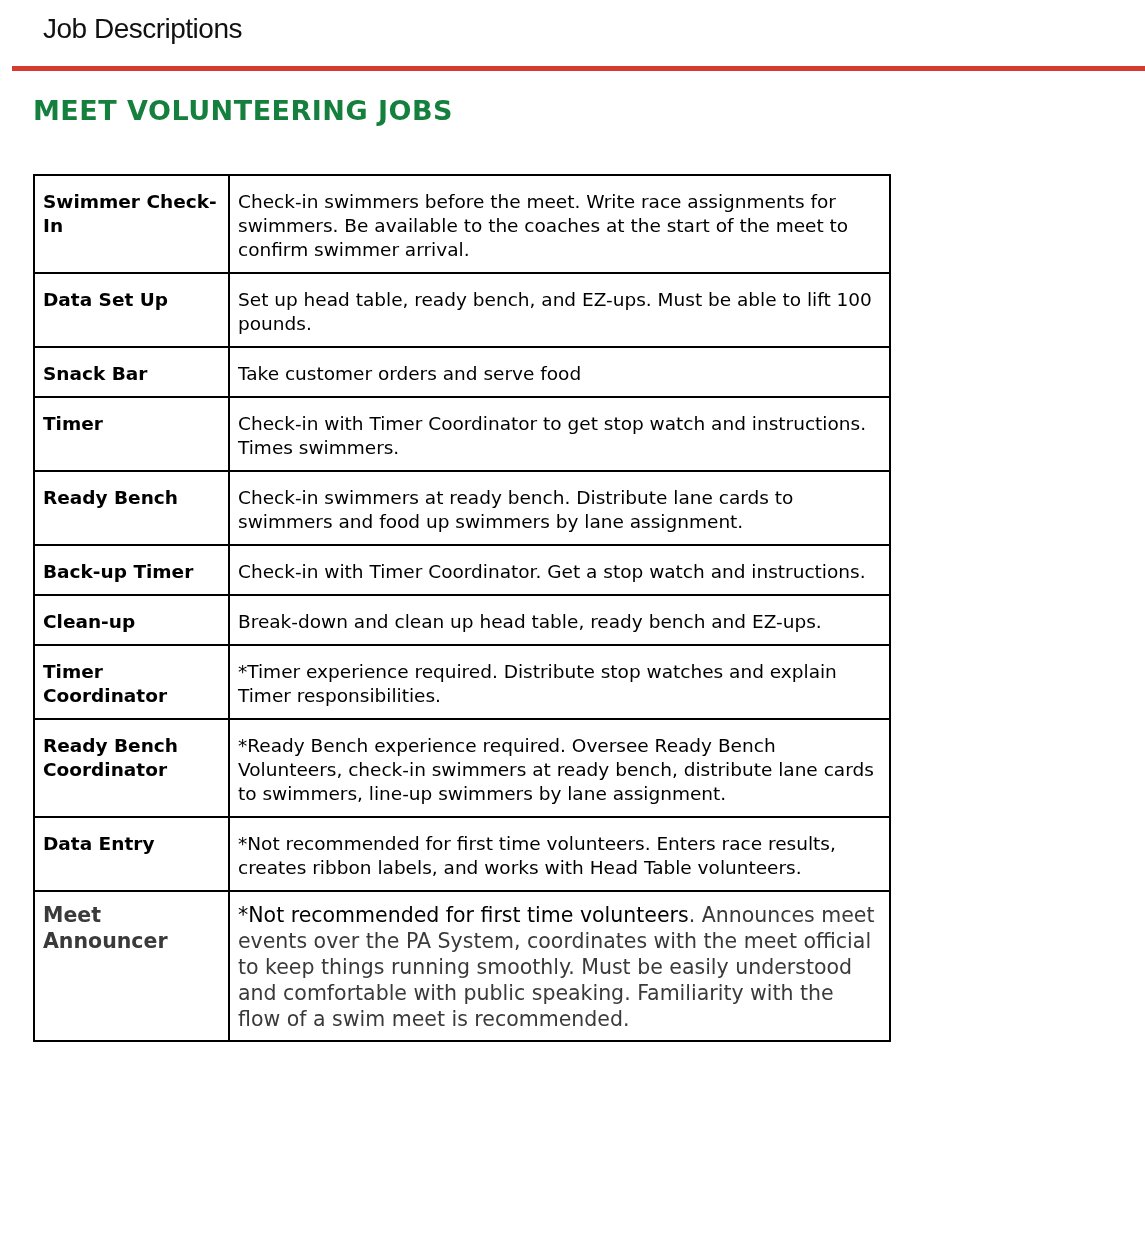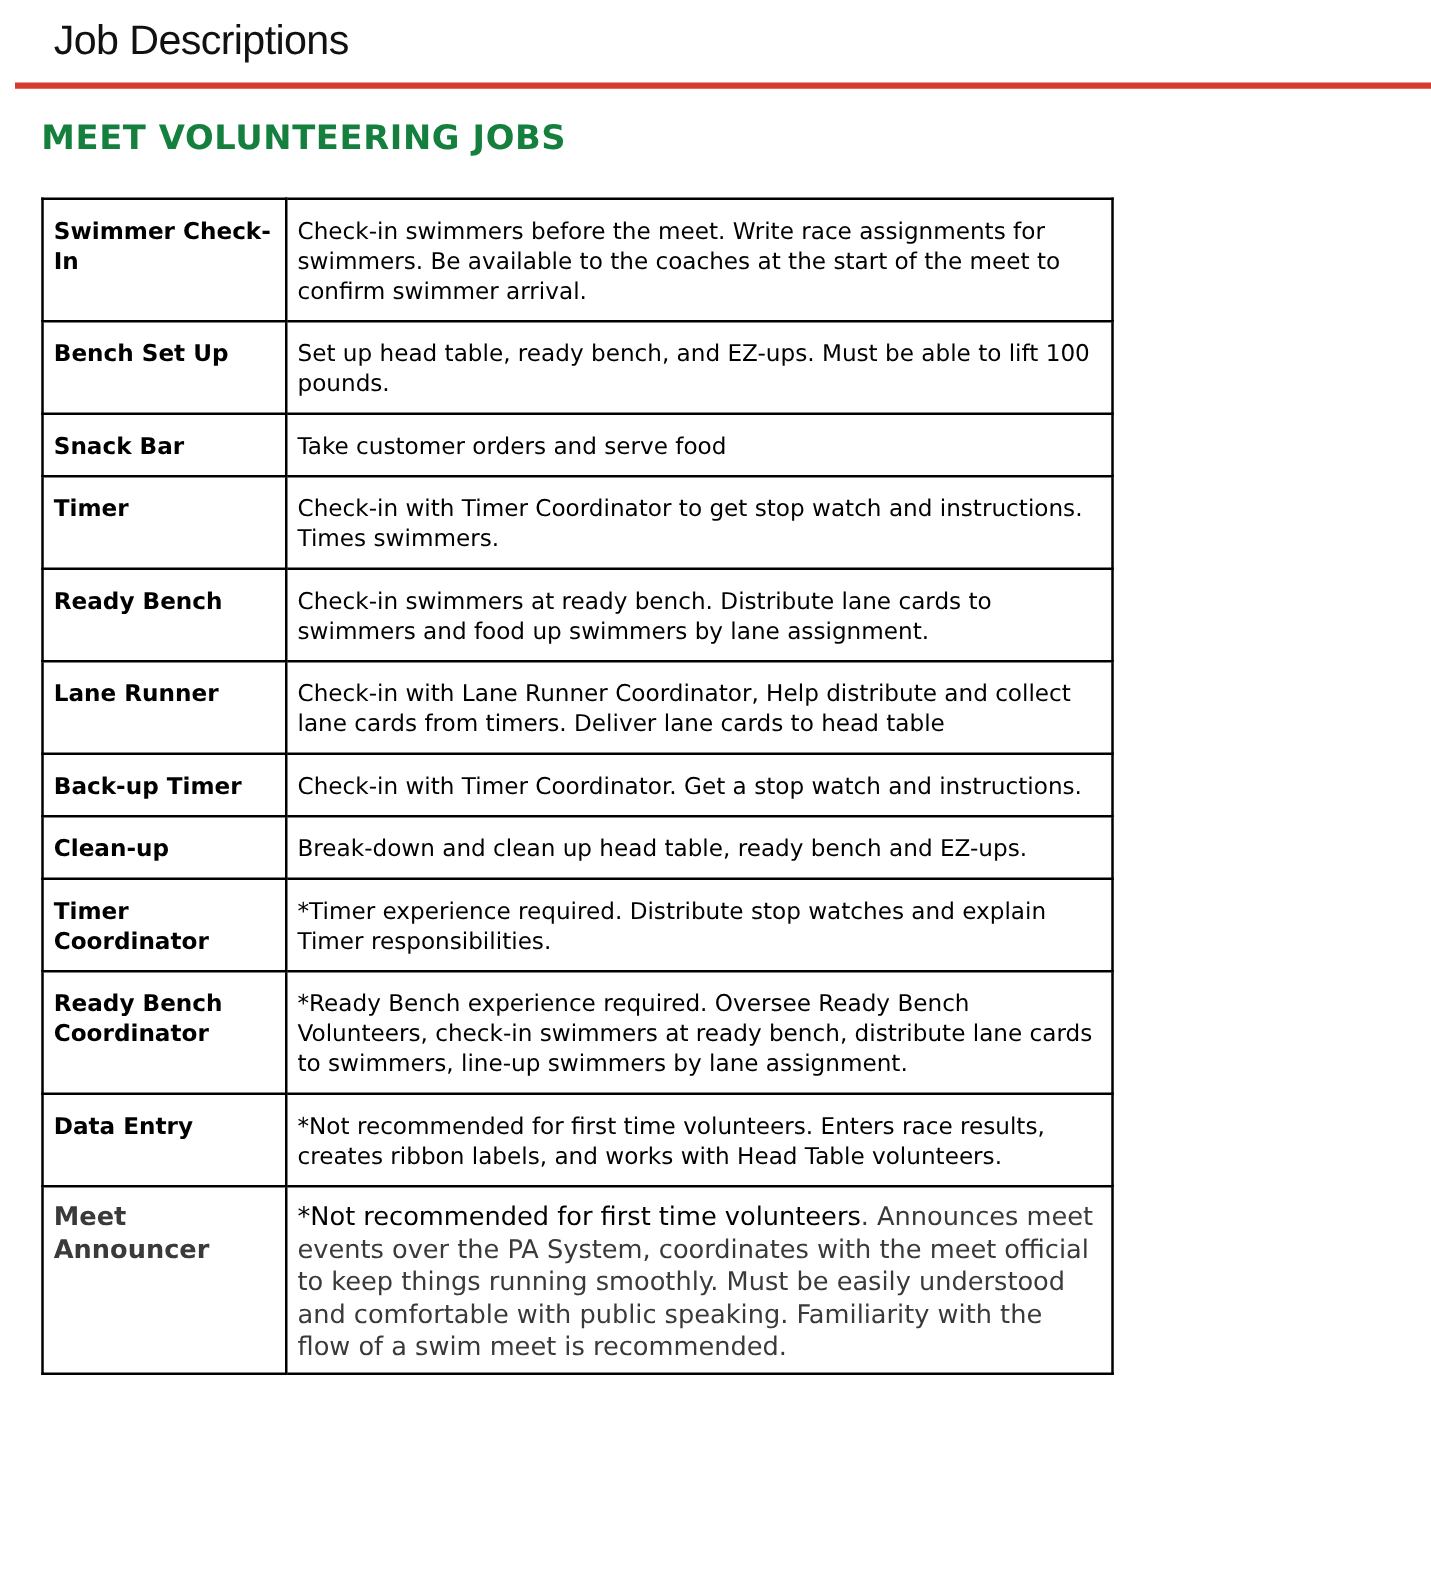--- a/index.html
+++ b/index.html
@@ -22,21 +22,21 @@
       width: 1145px;
       height: 72px;
     }
     .page-title {
       position: absolute;
       left: 43px;
       top: 14px;
       margin: 0;
       font-family: "Liberation Sans", sans-serif;
       font-weight: normal;
-      font-size: 33px;
+      font-size: 28px;
       letter-spacing: -0.5px;
       color: #111;
       line-height: 1.1;
     }
     .header-rule {
       position: absolute;
       left: 12px;
       top: 66px;
       width: 1133px;
       height: 5px;
@@ -49,21 +49,21 @@
       margin: 0;
       font-family: "DejaVu Sans", sans-serif;
       font-weight: bold;
       font-size: 27px;
       letter-spacing: 0.5px;
       color: #15803d;
     }
     .jobs-table {
       position: absolute;
       left: 33px;
-      top: 158px;
+      top: 174px;
       width: 858px;
       border-collapse: collapse;
       border: 2px solid #000;
     }
     .jobs-table td {
       border: 2px solid #000;
       vertical-align: top;
       padding: 14px 8px 10px 8px;
       font-size: 18.5px;
       line-height: 24px;
@@ -98,38 +98,34 @@
 
 <h2 class="section-title">MEET VOLUNTEERING JOBS</h2>
 
 <table class="jobs-table">
   <tbody>
     <tr>
       <td class="job-name">Swimmer Check-In</td>
       <td class="job-desc"><span class="desc-bold"></span><span>Check-in swimmers before the meet. Write race assignments for swimmers. Be available to the coaches at the start of the meet to confirm swimmer arrival.</span></td>
     </tr>
     <tr>
-      <td class="job-name">Bench Set Up</td>
+      <td class="job-name">Data Set Up</td>
       <td class="job-desc"><span class="desc-bold"></span><span>Set up head table, ready bench, and EZ-ups. Must be able to lift 100 pounds.</span></td>
     </tr>
     <tr>
       <td class="job-name">Snack Bar</td>
       <td class="job-desc"><span class="desc-bold"></span><span>Take customer orders and serve food</span></td>
     </tr>
     <tr>
       <td class="job-name">Timer</td>
       <td class="job-desc"><span class="desc-bold"></span><span>Check-in with Timer Coordinator to get stop watch and instructions. Times swimmers.</span></td>
     </tr>
     <tr>
       <td class="job-name">Ready Bench</td>
       <td class="job-desc"><span class="desc-bold"></span><span>Check-in swimmers at ready bench. Distribute lane cards to swimmers and food up swimmers by lane assignment.</span></td>
-    </tr>
-    <tr>
-      <td class="job-name">Lane Runner</td>
-      <td class="job-desc"><span class="desc-bold"></span><span>Check-in with Lane Runner Coordinator, Help distribute and collect lane cards from timers. Deliver lane cards to head table</span></td>
     </tr>
     <tr>
       <td class="job-name">Back-up Timer</td>
       <td class="job-desc"><span class="desc-bold"></span><span>Check-in with Timer Coordinator. Get a stop watch and instructions.</span></td>
     </tr>
     <tr>
       <td class="job-name">Clean-up</td>
       <td class="job-desc"><span class="desc-bold"></span><span>Break-down and clean up head table, ready bench and EZ-ups.</span></td>
     </tr>
     <tr>

